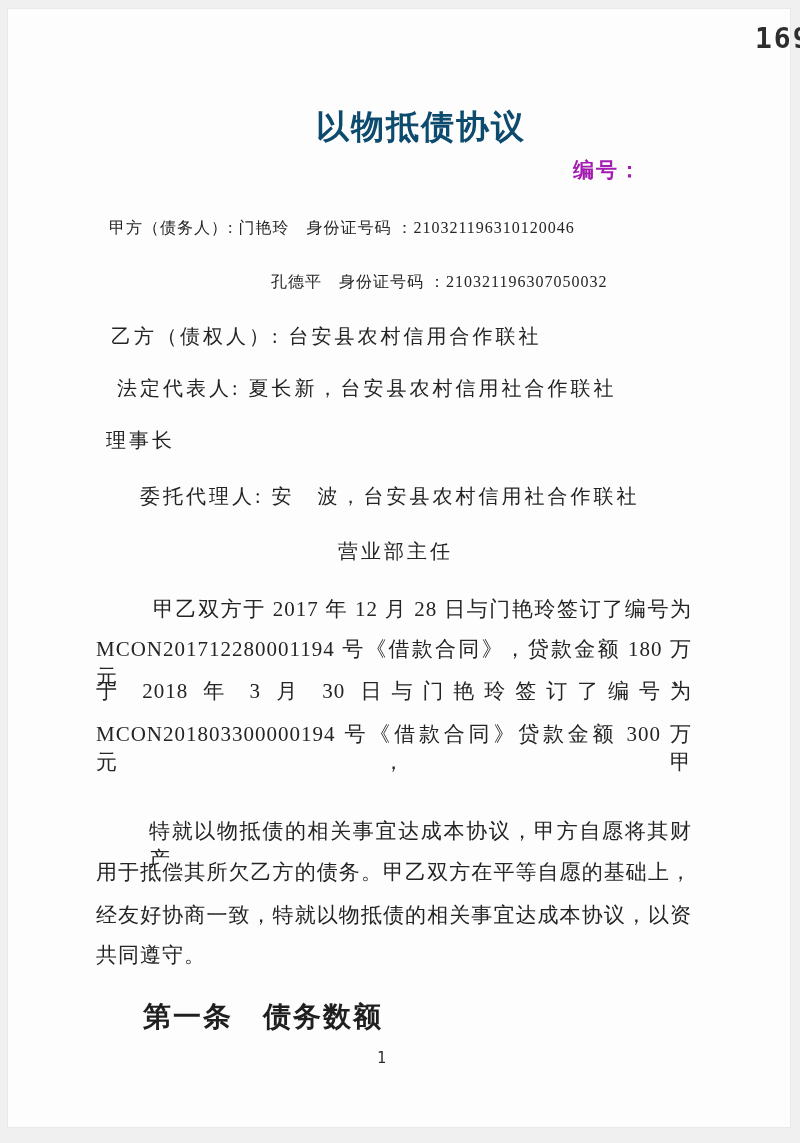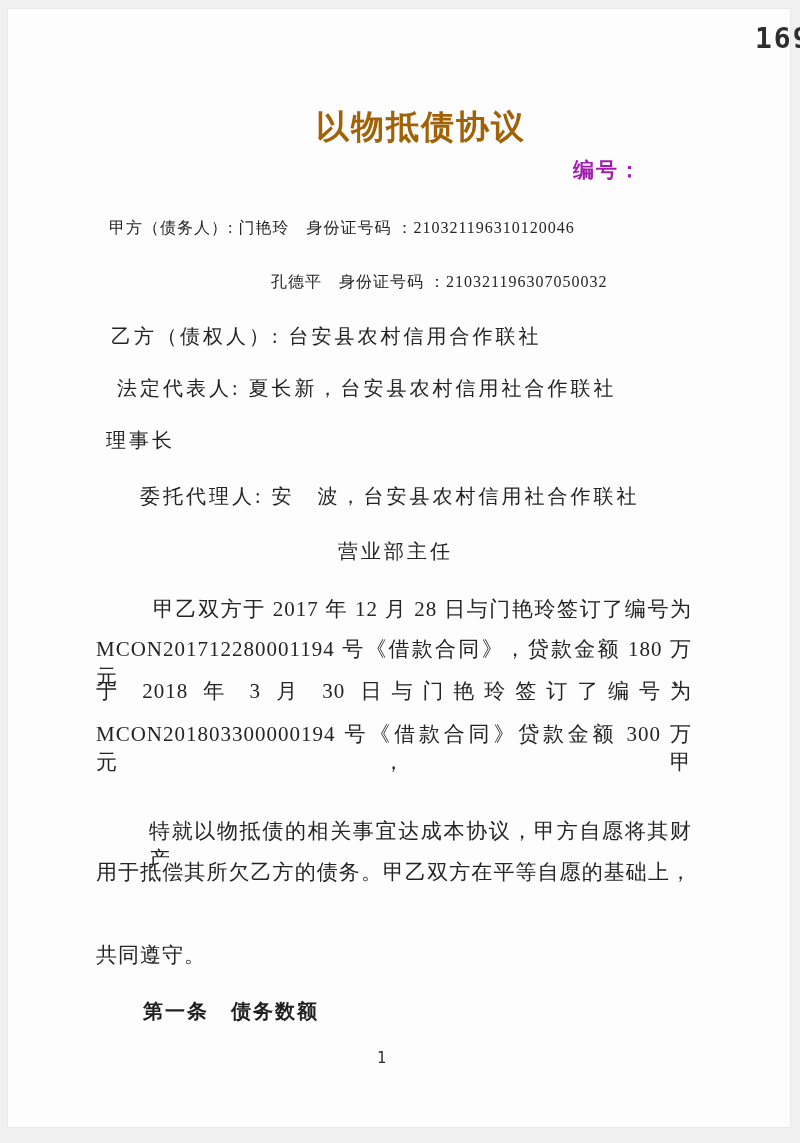--- a/index.html
+++ b/index.html
@@ -39,21 +39,21 @@
     color: #2e2e2e;
     margin-left: 44px;
   }
   .title {
     left: 308px;
     top: 96px;
     font-family: "Liberation Sans", "DejaVu Sans", sans-serif;
     font-size: 33px;
     font-weight: bold;
     letter-spacing: 2px;
-    color: #a16207;
+    color: #0c4a6e;
     margin: 0;
   }
   .doc-number {
     left: 565px;
     top: 147px;
     font-size: 21px;
     font-weight: bold;
     letter-spacing: 2px;
     color: #a21caf;
   }
@@ -78,21 +78,21 @@
   }
   .just {
     text-align: justify;
     text-align-last: justify;
   }
   .indent-a { padding-left: 57px; box-sizing: border-box; }
   .indent-b { padding-left: 53px; box-sizing: border-box; }
   .section-heading {
     left: 135px;
     top: 989px;
-    font-size: 20px;
+    font-size: 28px;
     font-weight: bold;
     letter-spacing: 2px;
     color: #1f1f1f;
   }
   .footer-num {
     left: 369px;
     top: 1040px;
     font-size: 15px;
     color: #2e2e2e;
     font-family: "DejaVu Sans Mono", monospace;
@@ -118,20 +118,21 @@
     <div class="abs party-cjk" style="left:132px; top:474px;">委托代理人: 安　波，台安县农村信用社合作联社</div>
     <div class="abs party-cjk" style="left:330px; top:529px;">营业部主任</div>
 
     <div class="pline just indent-a" style="top:586px;">甲乙双方于 2017 年 12 月 28 日与门艳玲签订了编号为</div>
     <div class="pline just" style="top:626px;">MCON201712280001194 号《借款合同》，贷款金额 180 万元、</div>
     <div class="pline just" style="top:668px;">于 2018 年 3 月 30 日与门艳玲签订了编号为</div>
     <div class="pline just" style="top:711px;">MCON201803300000194 号《借款合同》贷款金额 300 万元，甲</div>
 
     <div class="pline just indent-b" style="top:808px;">特就以物抵债的相关事宜达成本协议，甲方自愿将其财产</div>
     <div class="pline just" style="top:849px;">用于抵偿其所欠乙方的债务。甲乙双方在平等自愿的基础上，</div>
+    <div class="pline just" style="top:892px;">经友好协商一致，特就以物抵债的相关事宜达成本协议，以资</div>
     <div class="pline" style="top:932px;">共同遵守。</div>
 
     <div class="abs section-heading">第一条　债务数额</div>
 
     <div class="abs footer-num">1</div>
 
   </div>
 </div>
 
 </body></html>

